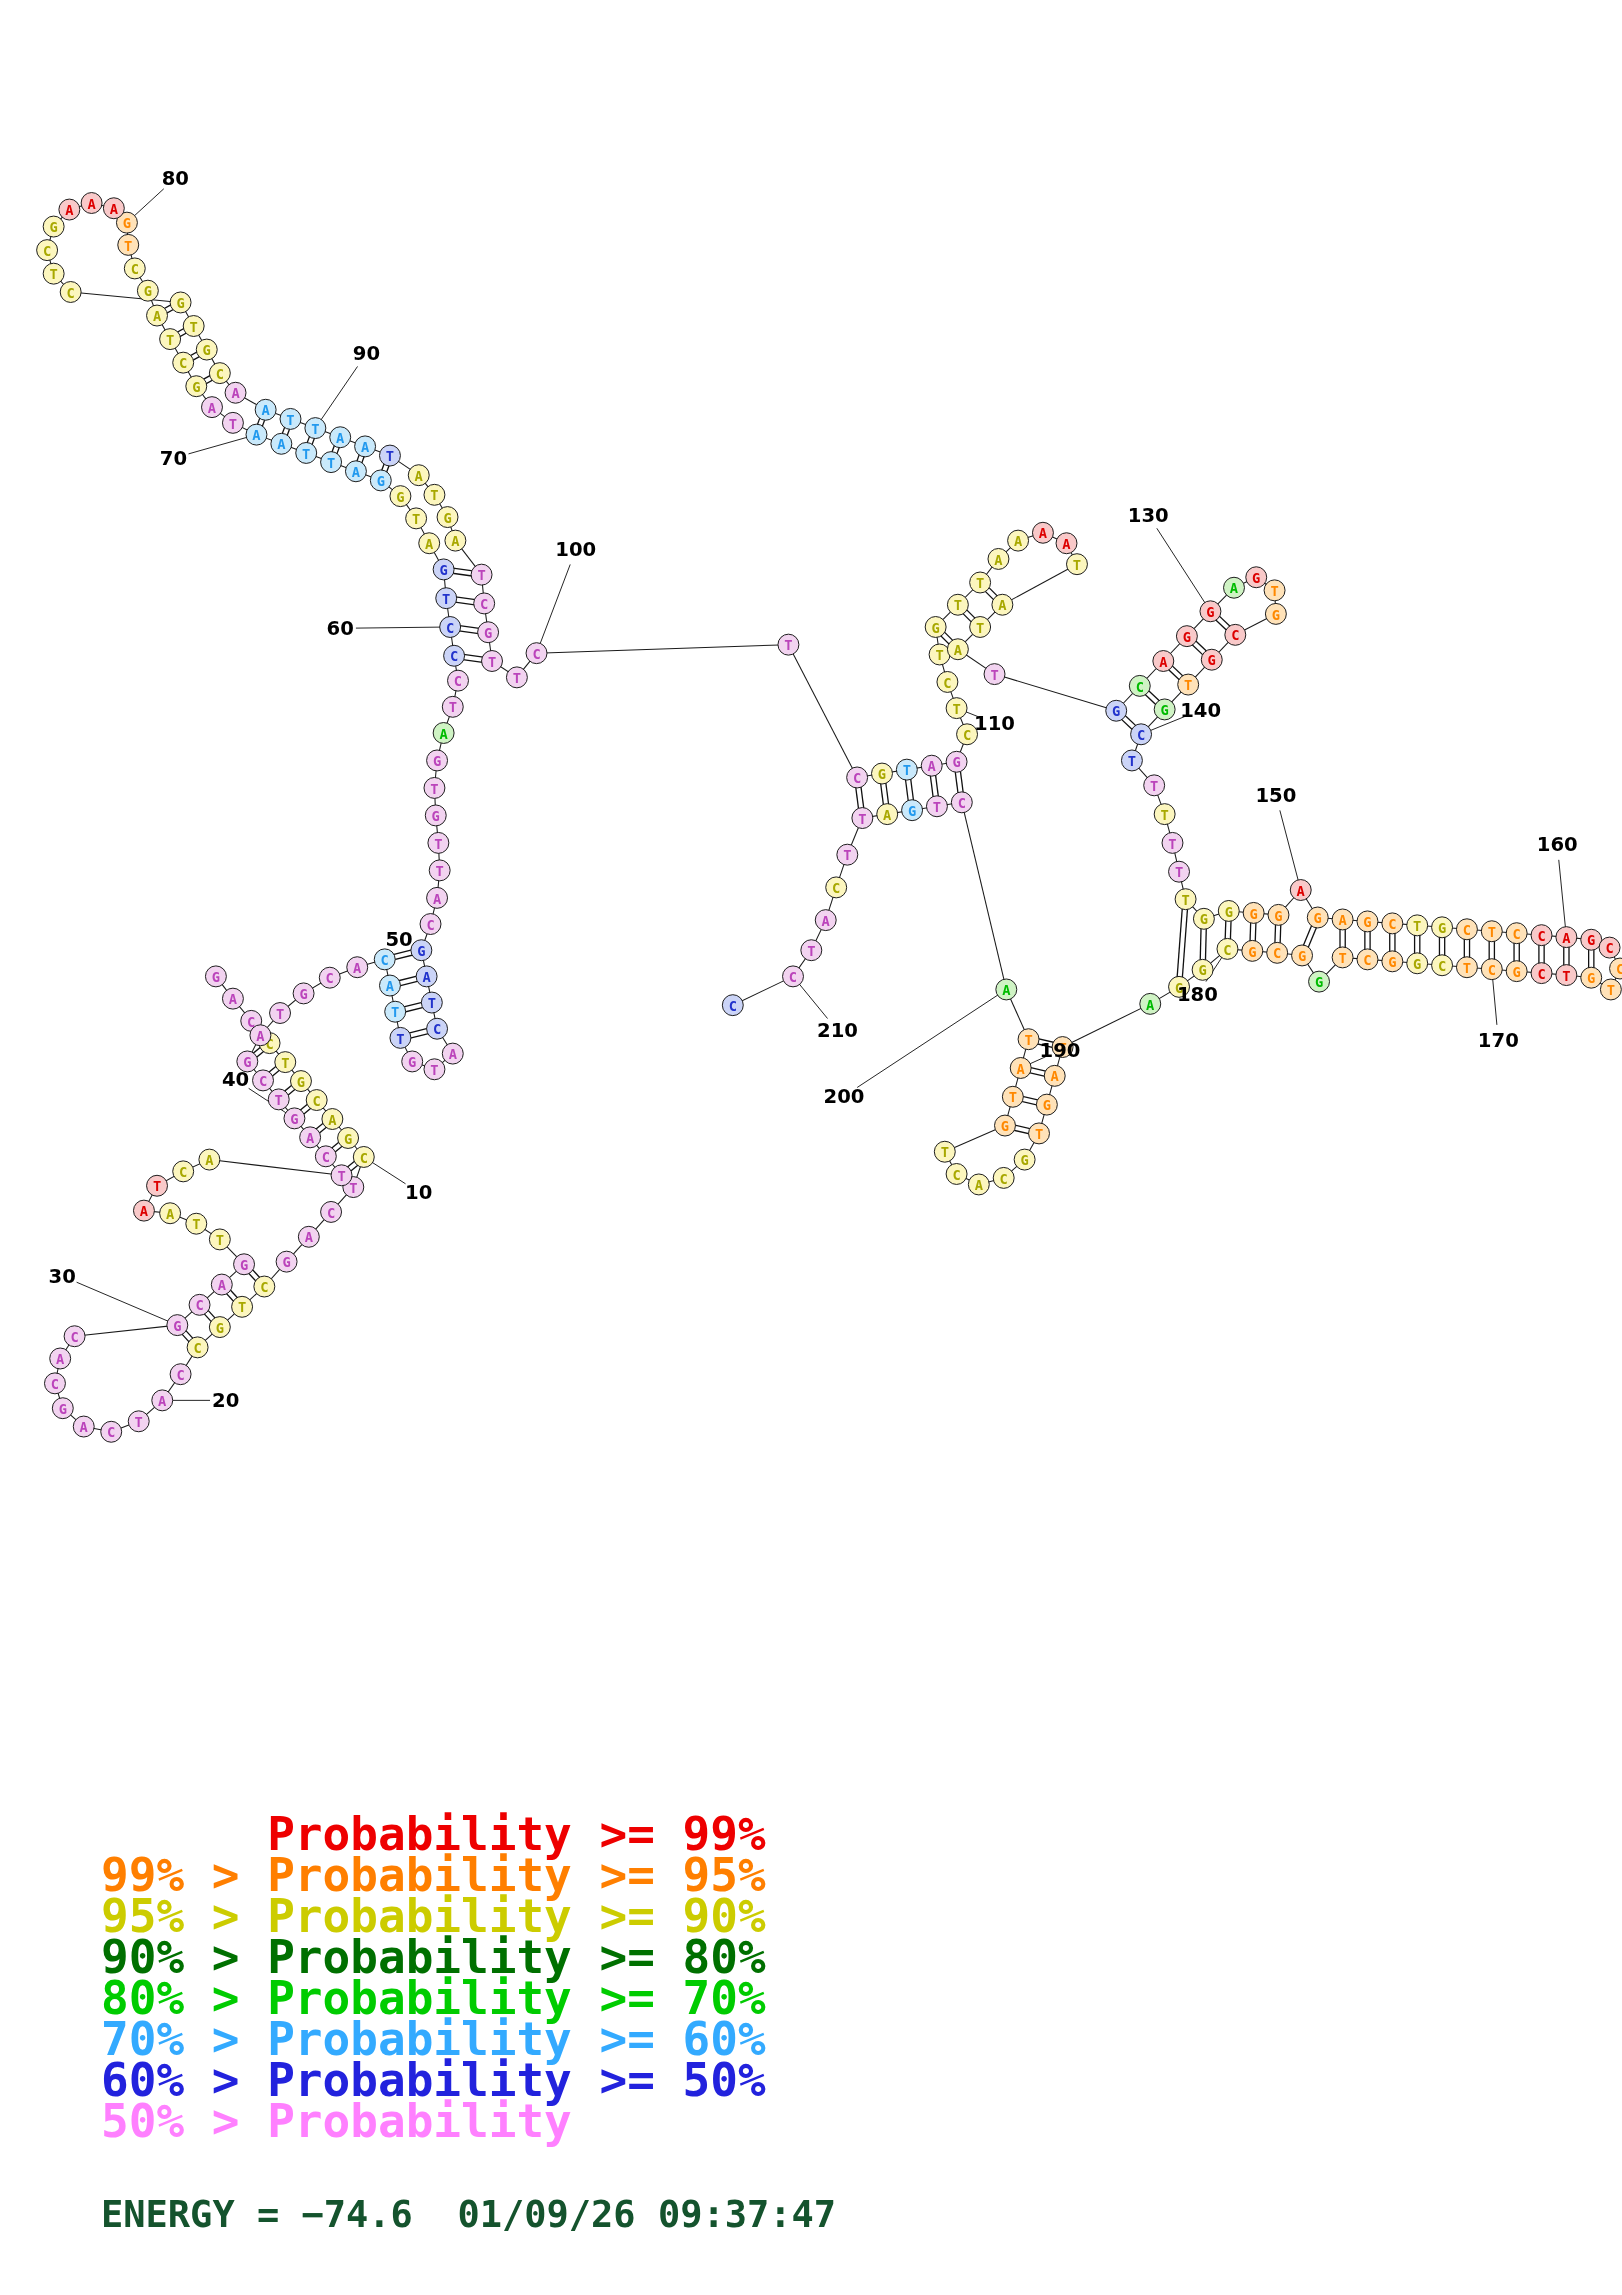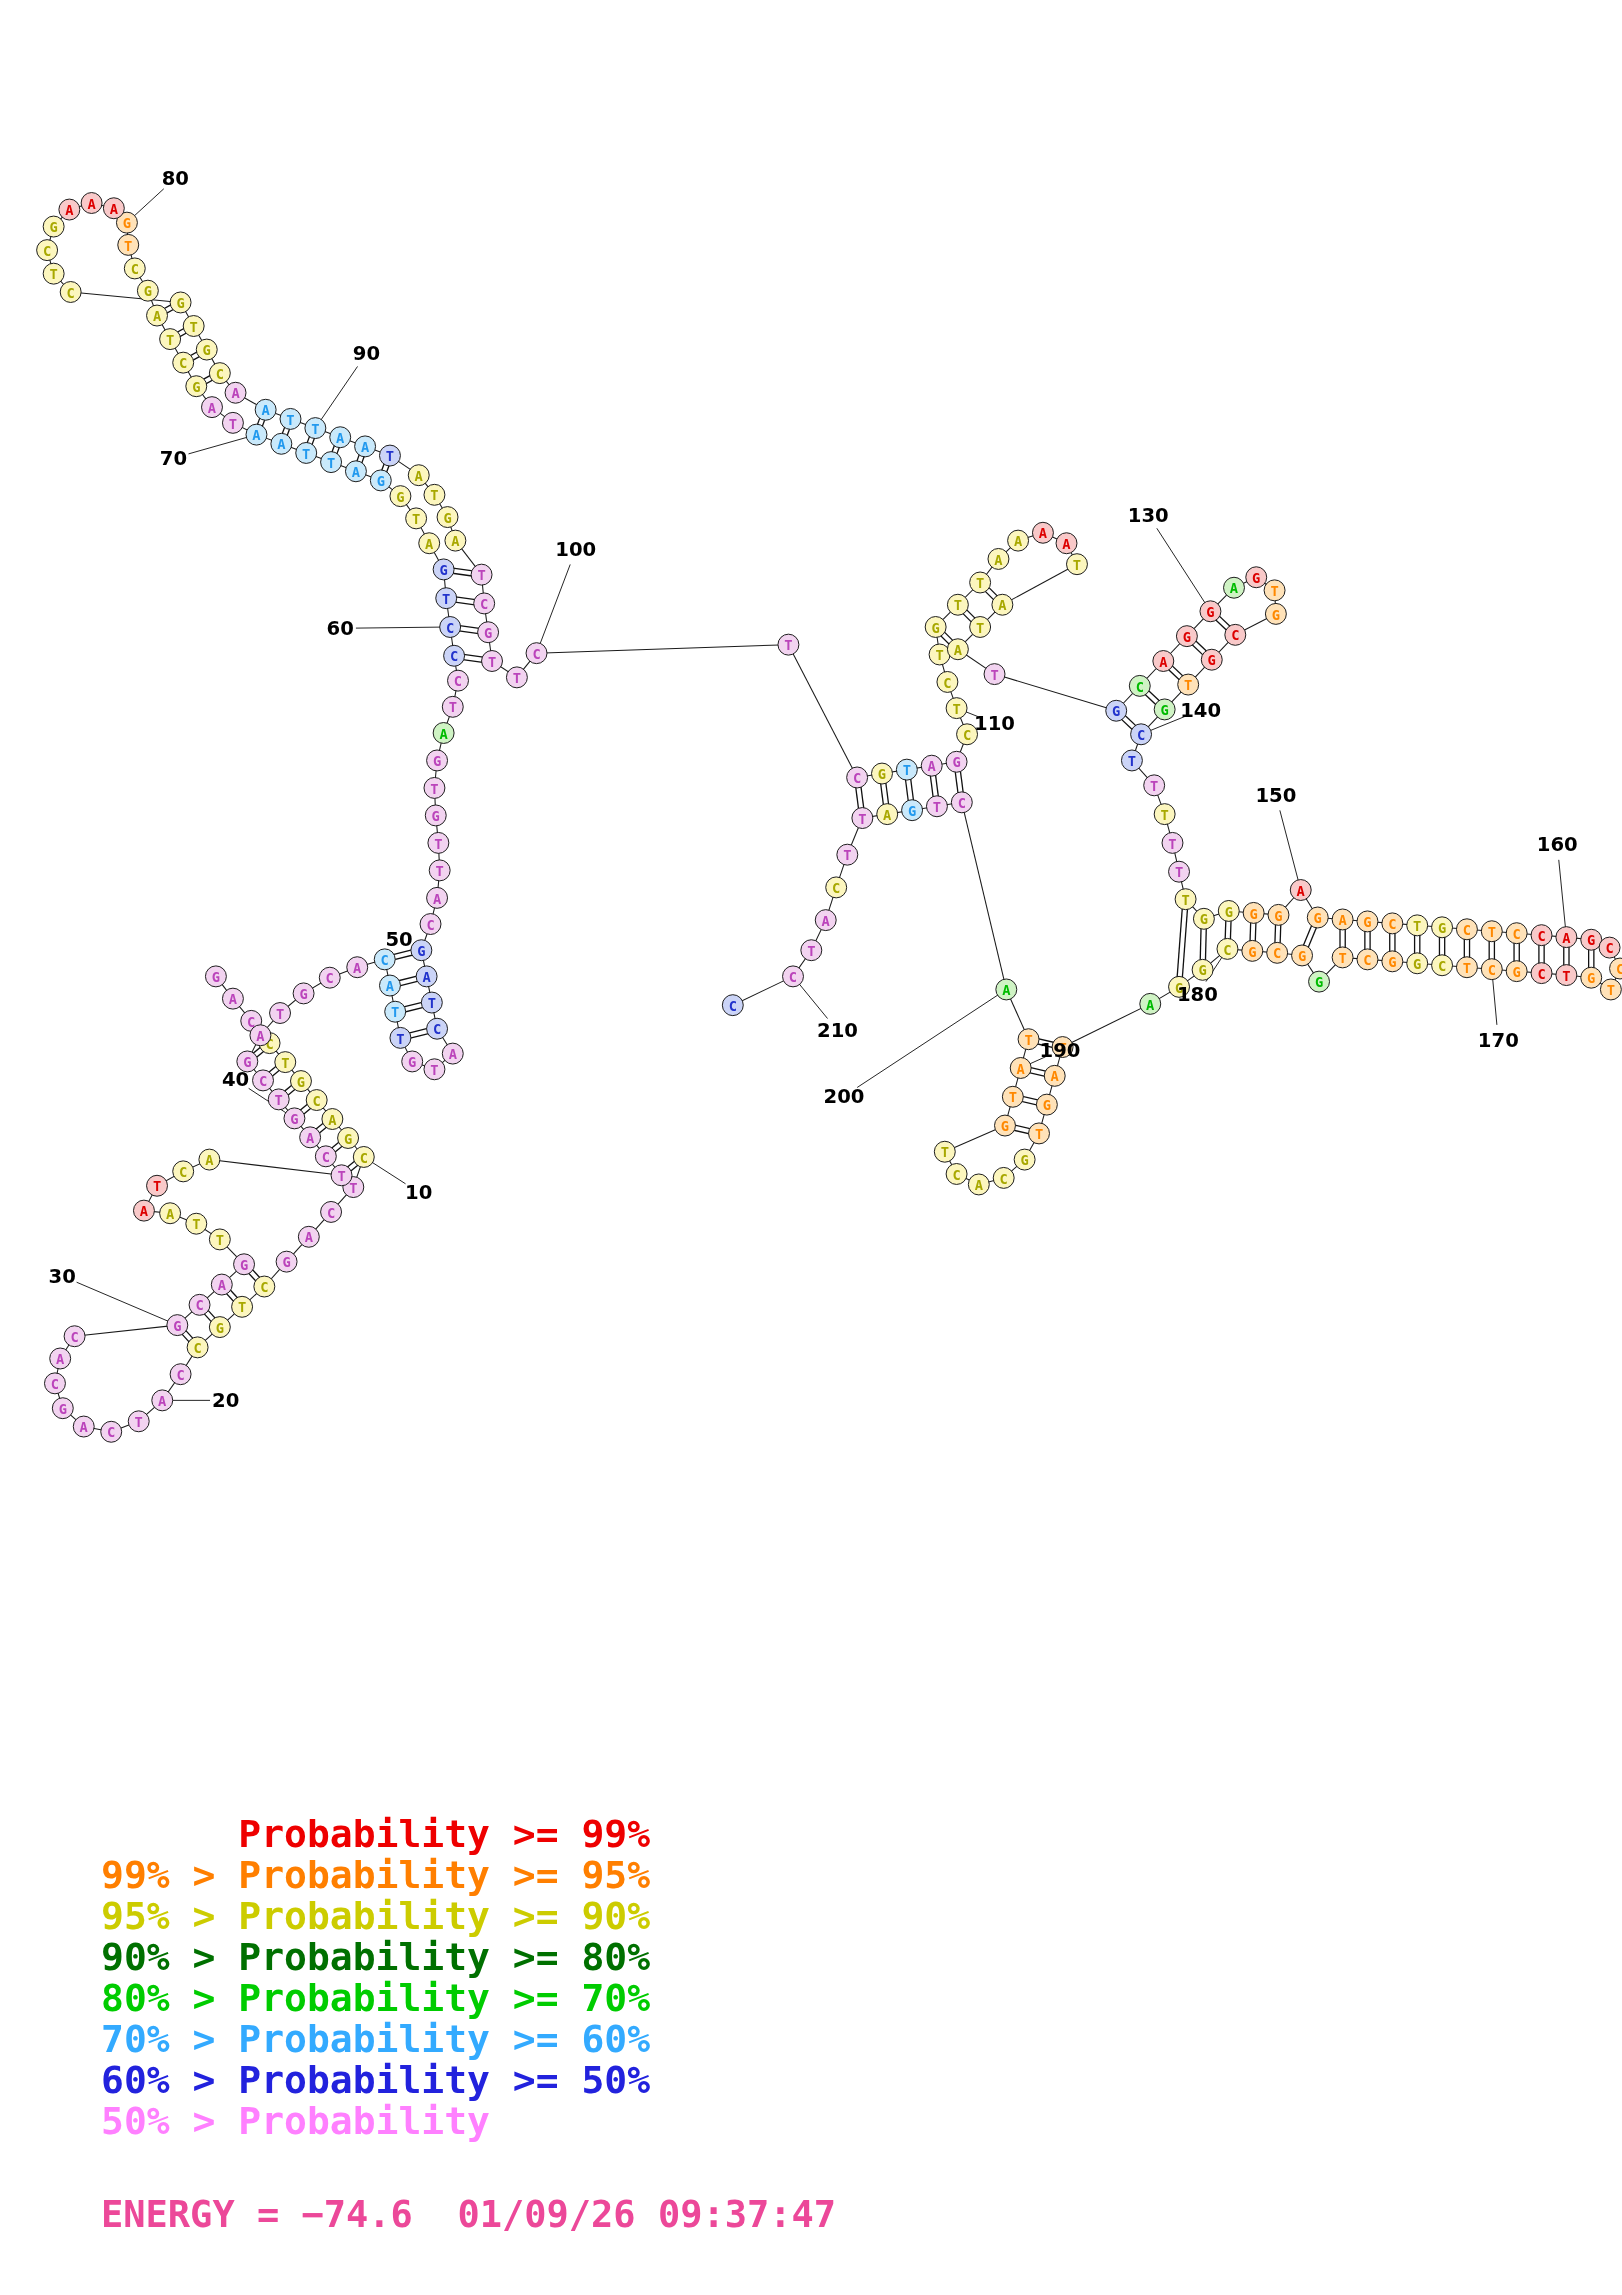--- a/index.html
+++ b/index.html
@@ -1,23 +1,23 @@
 <!DOCTYPE html>
 <html style="font-size:10.5px"><head>
 <meta charset="utf-8">
 <style>
   html,body{margin:0;padding:0;background:#ffffff;}
   .page{position:relative;width:1622px;height:2295px;background:#ffffff;overflow:hidden;
         font-family:"DejaVu Sans",sans-serif;}
   #structure-svg{position:absolute;left:0;top:0;}
   .legend{position:absolute;left:101px;top:1814px;
           font-family:"DejaVu Sans Mono","Liberation Mono",monospace;
-          font-weight:bold;font-size:38px;line-height:41px;white-space:pre;}
+          font-weight:bold;font-size:46px;line-height:41px;white-space:pre;}
   .legend .legend-row{white-space:pre;}
-  .energy{position:absolute;left:101px;top:2193px;color:#ec4899;
+  .energy{position:absolute;left:101px;top:2193px;color:#14532d;
           font-family:"DejaVu Sans Mono","Liberation Mono",monospace;
           font-weight:bold;font-size:37px;white-space:pre;}
 </style>
 </head>
 <body>
 
 <div class="page">
   <svg id="structure-svg" width="1622" height="1623" viewBox="0 0 2479 2480">
       <g>
         <line x1="330" y1="1492" x2="356" y2="1526" stroke="#1a1a1a" stroke-width="1.6"></line>

